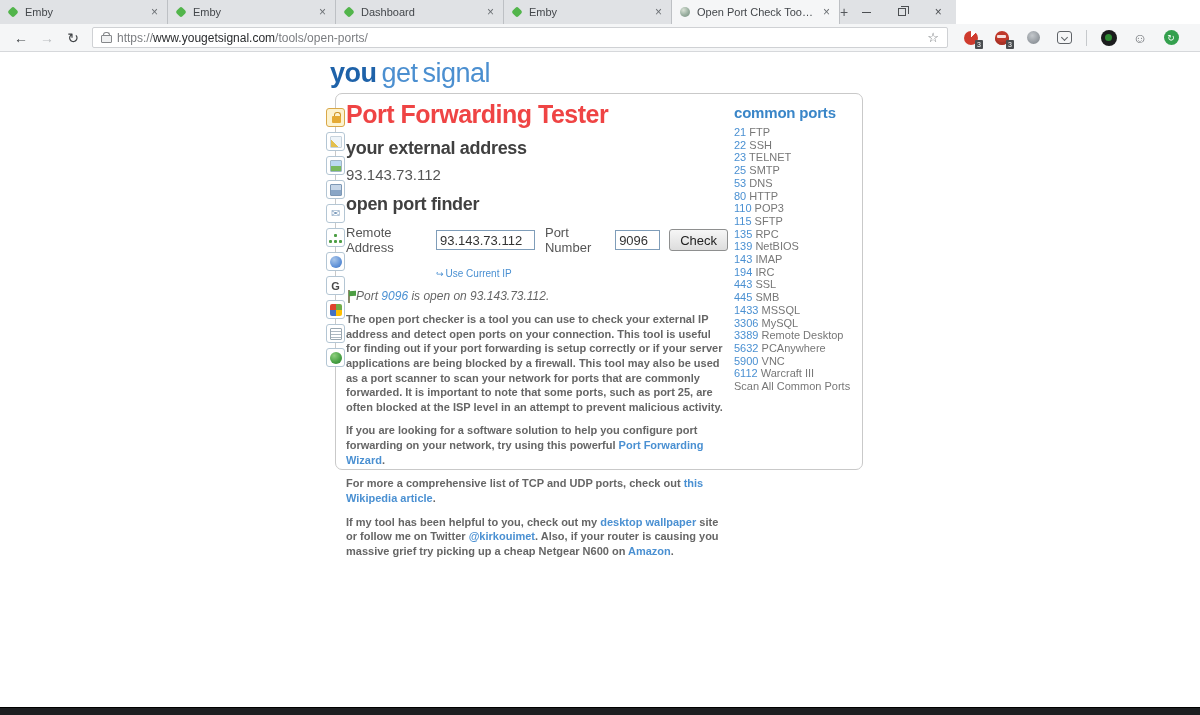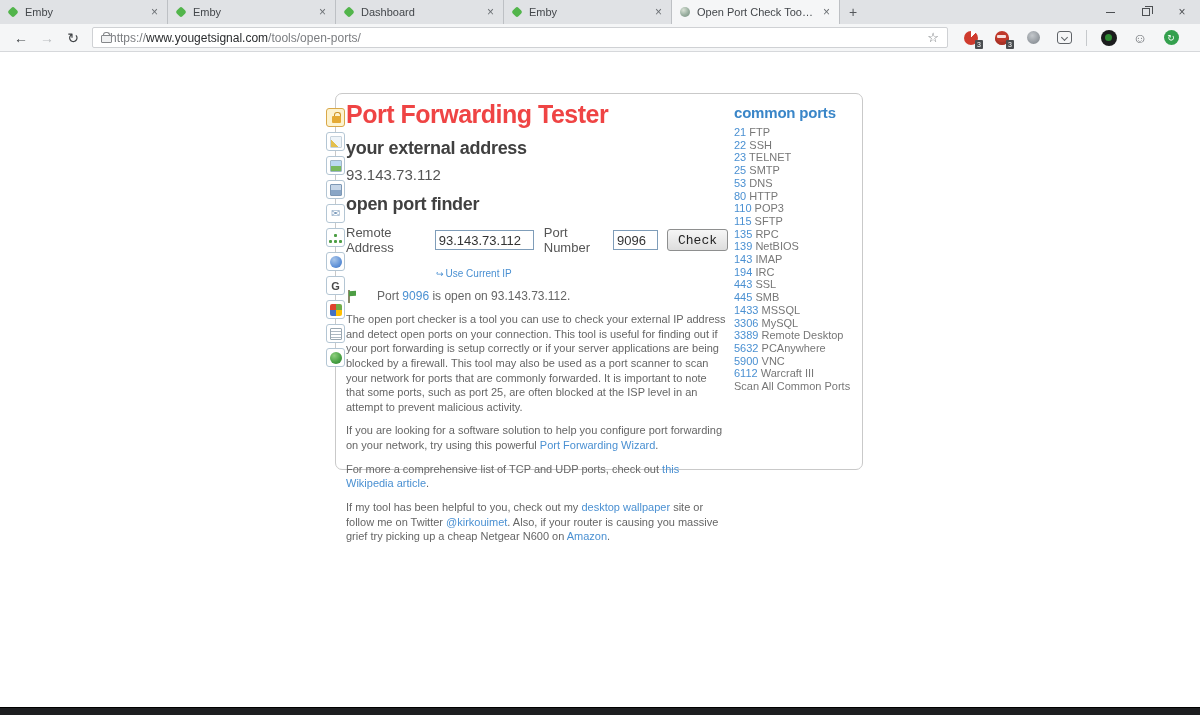--- a/index.html
+++ b/index.html
@@ -1,41 +1,41 @@
 <!DOCTYPE html>
 <html><head>
 <meta charset="utf-8">
 <style>
   * { margin:0; padding:0; box-sizing:border-box; }
   html,body { width:1200px; height:715px; overflow:hidden; }
   body { font-family:"Liberation Sans", sans-serif; background:#fff; }
   .browser { position:relative; width:1200px; height:715px; background:#fff; }
 
   
-  .tabbar { position:absolute; top:0; left:0; width:1200px; height:24px; background:#e0e2e5; display:flex; align-items:stretch; }
+  .tabbar { position:absolute; top:0; left:0; width:956px; height:24px; background:#e0e2e5; display:flex; align-items:stretch; }
   .tab-strip { display:flex; height:24px; }
   .tab { width:168px; display:flex; align-items:center; gap:6px; padding:0 7px; font-size:11px; color:#43474b; border-right:1px solid #bdc0c4; cursor:default; }
   .tab.active { background:#f5f6f7; border-right:1px solid #bdc0c4; }
   .tab-title { flex:1; white-space:nowrap; overflow:hidden; text-overflow:ellipsis; }
   .tab-close { font-size:12px; color:#6b6f73; padding:0 2px; }
   .fav { width:12px; height:12px; position:relative; flex:0 0 12px; }
   .fav.emby::before { content:""; position:absolute; left:2px; top:2px; width:8px; height:8px; background:#52b54b; border-radius:2px; transform:rotate(45deg); }
   .fav.globe::before { content:""; position:absolute; left:1px; top:1px; width:10px; height:10px; border-radius:50%; background:radial-gradient(circle at 35% 30%, #d9e2d6, #97ad9e 55%, #798f80); }
   .newtab-btn { width:26px; display:flex; align-items:center; justify-content:center; font-size:14px; color:#55585c; }
   .win-controls { margin-left:auto; display:flex; height:24px; }
   .win-btn { width:36px; display:flex; align-items:center; justify-content:center; color:#4c4f52; font-size:12px; }
   .min-bar { width:9px; height:1px; background:#4c4f52; display:block; }
   .restore-box { width:8px; height:8px; border:1px solid #4c4f52; position:relative; display:block; }
   .restore-box::before { content:""; position:absolute; left:2px; top:-3px; width:7px; height:7px; border:1px solid #4c4f52; border-left:none; border-bottom:none; }
 
   
   .toolbar { position:absolute; top:24px; left:0; width:1200px; height:28px; background:#f5f6f7; border-bottom:1px solid #d6d8db; display:flex; align-items:center; padding:0 8px; }
   .nav-btn { width:26px; text-align:center; font-size:14px; color:#3e4144; }
   .nav-btn.disabled { color:#b9bcbf; }
-  .urlbar { flex:0 0 856px; height:21px; margin-left:6px; background:#fff; border:1px solid #cfd1d4; border-radius:2px; display:flex; align-items:center; padding:0 8px; gap:0; }
+  .urlbar { flex:0 0 856px; height:21px; margin-left:6px; background:#fff; border:1px solid #cfd1d4; border-radius:2px; display:flex; align-items:center; padding:0 8px; gap:7px; }
   .lockicon { width:9px; height:11px; position:relative; flex:0 0 9px; }
   .lockicon::before { content:""; position:absolute; top:0; left:2px; width:5px; height:5px; border:1px solid #85878a; border-bottom:none; border-radius:3px 3px 0 0; }
   .lockicon::after { content:""; position:absolute; bottom:0; left:0; width:9px; height:6px; border:1px solid #85878a; border-radius:1px; background:#f0f1f2; }
   .url-text { font-size:12px; color:#7b7d80; white-space:nowrap; overflow:hidden; flex:1; }
   .url-domain { color:#2a2c2e; }
   .star-btn { font-size:13px; color:#6b6f73; }
   .ext-row { display:flex; align-items:center; margin-left:14px; gap:13px; }
   .ext { position:relative; width:18px; height:18px; display:flex; align-items:center; justify-content:center; }
   .badge { position:absolute; right:-3px; bottom:-2px; background:#4a4d50; color:#fff; font-size:7px; line-height:9px; padding:0 2px; border-radius:1px; }
   .ext.red1::before { content:""; width:14px; height:14px; border-radius:50%; background:conic-gradient(#fff 0 40deg, #cf3b2e 40deg 360deg); }
@@ -79,30 +79,30 @@
 
   .main-col { position:absolute; left:10px; top:6px; width:382px; }
   .pf-title { font-size:25px; font-weight:bold; color:#ef4444; letter-spacing:-0.5px; }
   .sub-head { font-size:18px; font-weight:bold; color:#404040; letter-spacing:-0.3px; }
   .ext-ip { font-size:15px; color:#555; margin-top:7px; }
   .mt9 { margin-top:9px; } .mt11 { margin-top:11px; }
   .form-row { margin-top:10px; display:flex; align-items:center; font-size:13px; color:#555; }
   .form-row input { font-family:"Liberation Sans", sans-serif; font-size:13px; color:#333; border:1px solid #7f9db9; height:20px; padding:1px 3px; margin-left:5px; }
   .inp-remote { width:99px; } .inp-port { width:45px; }
   .pn-label { margin-left:10px; }
-  .check-btn { margin-left:9px; font-family:Liberation Mono, monospace; font-size:13px; color:#222; background:linear-gradient(#f6f6f6,#dddddd); border:1px solid #8e8f8f; border-radius:3px; padding:1px 10px; height:22px; }
+  .check-btn { margin-left:9px; font-family:Liberation Sans, sans-serif; font-size:13px; color:#222; background:linear-gradient(#f6f6f6,#dddddd); border:1px solid #8e8f8f; border-radius:3px; padding:1px 10px; height:22px; }
   .useip-row { margin-top:13px; margin-left:90px; font-size:10px; }
   .useip-link { color:#4a90d2; text-decoration:none; }
   .useip-ic { color:#4a90d2; font-size:9px; margin-right:2px; }
-  .result-row { margin-top:10px; font-size:12px; color:#666; display:flex; align-items:center; gap:21px; }
+  .result-row { margin-top:10px; font-size:12px; color:#666; display:flex; align-items:center; gap:0;font-style:italic; }
   .flag { position:relative; width:10px; height:13px; display:inline-block; }
   .flag::before { content:""; position:absolute; left:2px; top:0; width:1.5px; height:13px; background:#8a8a6a; }
   .flag::after { content:""; position:absolute; left:3px; top:1px; width:7px; height:5px; background:#4d9e44; transform:skewY(-6deg); }
   .blue-link { color:#4a90d2; text-decoration:none; }
-  .para { font-size:11px; line-height:1.33; color:#666; margin-top:9px; }
+  .para { font-size:11px; line-height:1.33; color:#666; margin-top:9px;font-weight:bold; }
 
   .ports-col { position:absolute; left:398px; top:10px; width:124px; }
   .ports-head { font-size:15px; font-weight:bold; color:#3a86c8; letter-spacing:-0.2px; }
   .ports-list { margin-top:5px; }
   .port-item { font-size:11px; line-height:12.7px; white-space:nowrap; }
   .port-num { color:#4a90d2; }
   .port-name { color:#777; }
   .scan-all { font-size:11px; line-height:12.7px; color:#777; }
 
   .site-footer { position:absolute; top:425px; left:0; width:1200px; text-align:center; font-size:11px; color:#8f8f8f; }
@@ -179,20 +179,23 @@
           <span class="glyph">☺</span>
         </span>
         <span class="ext greencircle">
           <span class="glyph">↻</span>
         </span>
       </div>
   </div>
 
   <div class="page">
 
+    <div class="logo">
+      <span class="l-you">you</span><span class="l-get">get</span><span class="l-signal">signal</span>
+    </div>
 
     <div class="panel">
 
       <div class="tool-sidebar">
           <div class="si lock"></div>
           <div class="si chart">
             <span class="si-inner"></span>
           </div>
           <div class="si landscape">
             <span class="si-inner"></span>

